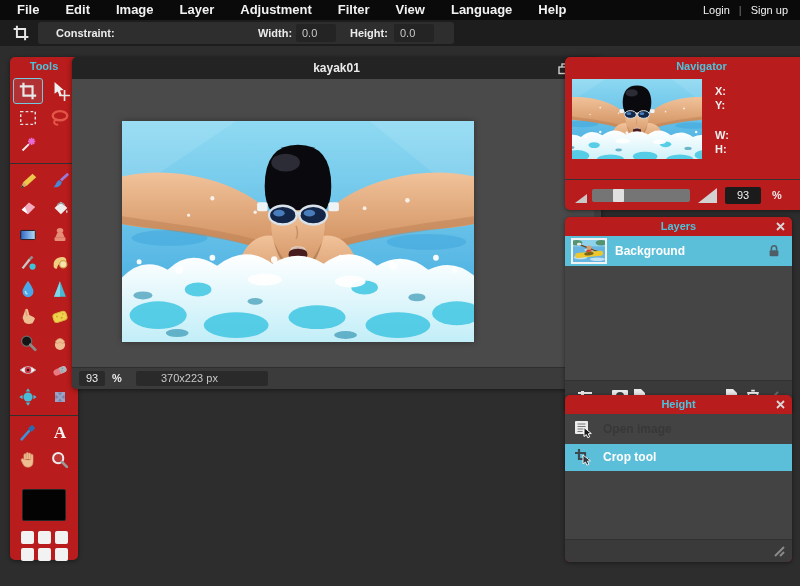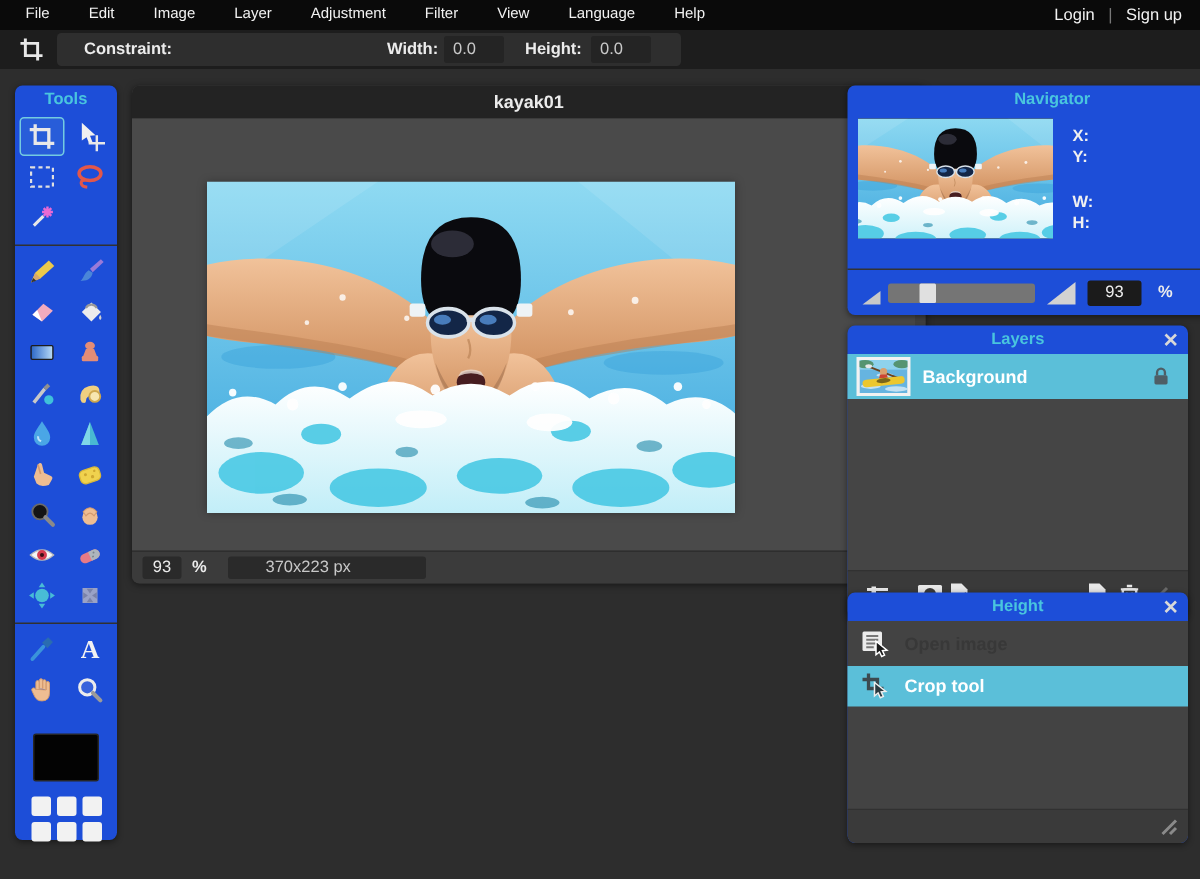--- a/index.html
+++ b/index.html
@@ -5,51 +5,51 @@
   html,body{margin:0;padding:0;}
   body{width:800px;height:586px;position:relative;background:#2d2d2d;
        font-family:"Liberation Sans",sans-serif;overflow:hidden;
        -webkit-user-select:none;user-select:none;}
   svg{display:block}
   .hiddefs{position:absolute;width:0;height:0;overflow:hidden}
 
   
   .menubar{position:absolute;left:0;top:0;width:800px;height:20px;background:#0a0a0a;display:flex;align-items:center;z-index:5}
   .menu-items{display:flex;padding-left:4px}
-  .menu-item{color:#f2f2f2;font-size:10px;font-weight:normal;line-height:20px;padding:0 13px;cursor:default}
+  .menu-item{color:#f2f2f2;font-size:13px;font-weight:bold;line-height:20px;padding:0 13px;cursor:default}
   .menu-right{margin-left:auto;display:flex;align-items:center;padding-right:12px;gap:9px}
   .auth-link{color:#f2f2f2;font-size:11px;font-weight:normal}
   .auth-div{color:#777;font-size:11px}
 
   
   .optionsbar{position:absolute;left:0;top:20px;width:800px;height:26px;background:#1d1d1d}
   .opts-inner{position:absolute;left:38px;top:2px;width:416px;height:22px;background:#2e2e2e;border-radius:3px}
   .opt-cropicon{position:absolute;left:12px;top:4px}
   .opt-label{position:absolute;top:0;color:#ececec;font-size:11px;font-weight:bold;line-height:22px}
   .dd{position:absolute;left:72px;top:2px;width:122px;height:18px;background:#242424;border-radius:2px;color:#9aa0a0;font-size:11px;line-height:18px;padding-left:8px;box-sizing:border-box}
   .dd-arrow{position:absolute;right:7px;top:7px;width:0;height:0;border-left:4px solid transparent;border-right:4px solid transparent;border-top:5px solid #8a8a8a}
   .val-box{position:absolute;top:2px;width:40px;height:18px;background:#242424;border-radius:2px;color:#c8c8c8;font-size:11px;line-height:18px;padding-left:6px;box-sizing:border-box}
 
   
-  .panel{position:absolute;background:#1d4ed8;border-radius:5px;box-shadow:0 1px 4px rgba(0,0,0,.45)}
+  .panel{position:absolute;background:#b91c1c;border-radius:5px;box-shadow:0 1px 4px rgba(0,0,0,.45)}
   .panel-title{color:var(--title,#49c5de);font-size:11px;font-weight:bold;text-align:center;line-height:19px}
   .panel-x{position:absolute;right:7px;top:5px;cursor:pointer}
 
   
   .tools-panel{left:10px;top:57px;width:68px;height:503px}
   .tool-group{display:grid;grid-template-columns:30px 30px;justify-content:center;column-gap:2px;row-gap:1px;padding:2px 0}
   .tool-group + .tool-group{border-top:1px solid #313131;margin-top:3px;padding-top:4px}
   .tool{width:30px;height:26px;display:flex;align-items:center;justify-content:center;border:1px solid transparent;border-radius:3px;box-sizing:border-box}
   .tool.selected{border-color:#74cbe0;background:rgba(116,203,224,.13)}
   .swatch{width:42px;height:30px;background:#030303;border:1px solid #262626;margin:14px auto 0;border-radius:2px}
   .sq-grid{display:grid;grid-template-columns:repeat(3,13px);gap:4px;justify-content:center;margin-top:10px}
   .sq{width:13px;height:13px;background:#f2f2f2;border-radius:2px}
 
   
-  .doc-window{position:absolute;left:88px;top:57px;width:529px;height:332px;background:#3a3a3a;border-radius:5px;box-shadow:0 1px 5px rgba(0,0,0,.5);overflow:hidden}
+  .doc-window{position:absolute;left:72px;top:57px;width:529px;height:332px;background:#3a3a3a;border-radius:5px;box-shadow:0 1px 5px rgba(0,0,0,.5);overflow:hidden}
   .doc-title{position:absolute;left:0;top:0;right:0;height:22px;background:#232323;border-radius:5px 5px 0 0}
   .doc-title-text{color:#ececec;font-size:12px;font-weight:bold;text-align:center;line-height:22px}
   .doc-restore{position:absolute;right:30px;top:6px;cursor:pointer}
   .doc-close{position:absolute;right:10px;top:6px;cursor:pointer}
   .doc-canvas{position:absolute;left:0;top:22px;right:0;bottom:21px;background:#4a4a4a}
   .doc-gutter{position:absolute;right:0;top:0;bottom:0;width:7px;background:#414141}
   .canvas-image{position:absolute;left:50px;top:42px;width:352px;height:221px;box-shadow:0 0 6px rgba(0,0,0,.35)}
   .doc-status{position:absolute;left:0;bottom:0;right:0;height:21px;background:#3b3b3b;border-top:1px solid #2e2e2e}
   .st-zoom{position:absolute;left:7px;top:3px;width:26px;height:15px;background:#2a2a2a;border-radius:2px;color:#ececec;font-size:11px;text-align:center;line-height:15px}
   .st-pct{position:absolute;left:40px;top:3px;color:#ececec;font-size:11px;font-weight:bold;line-height:15px}

